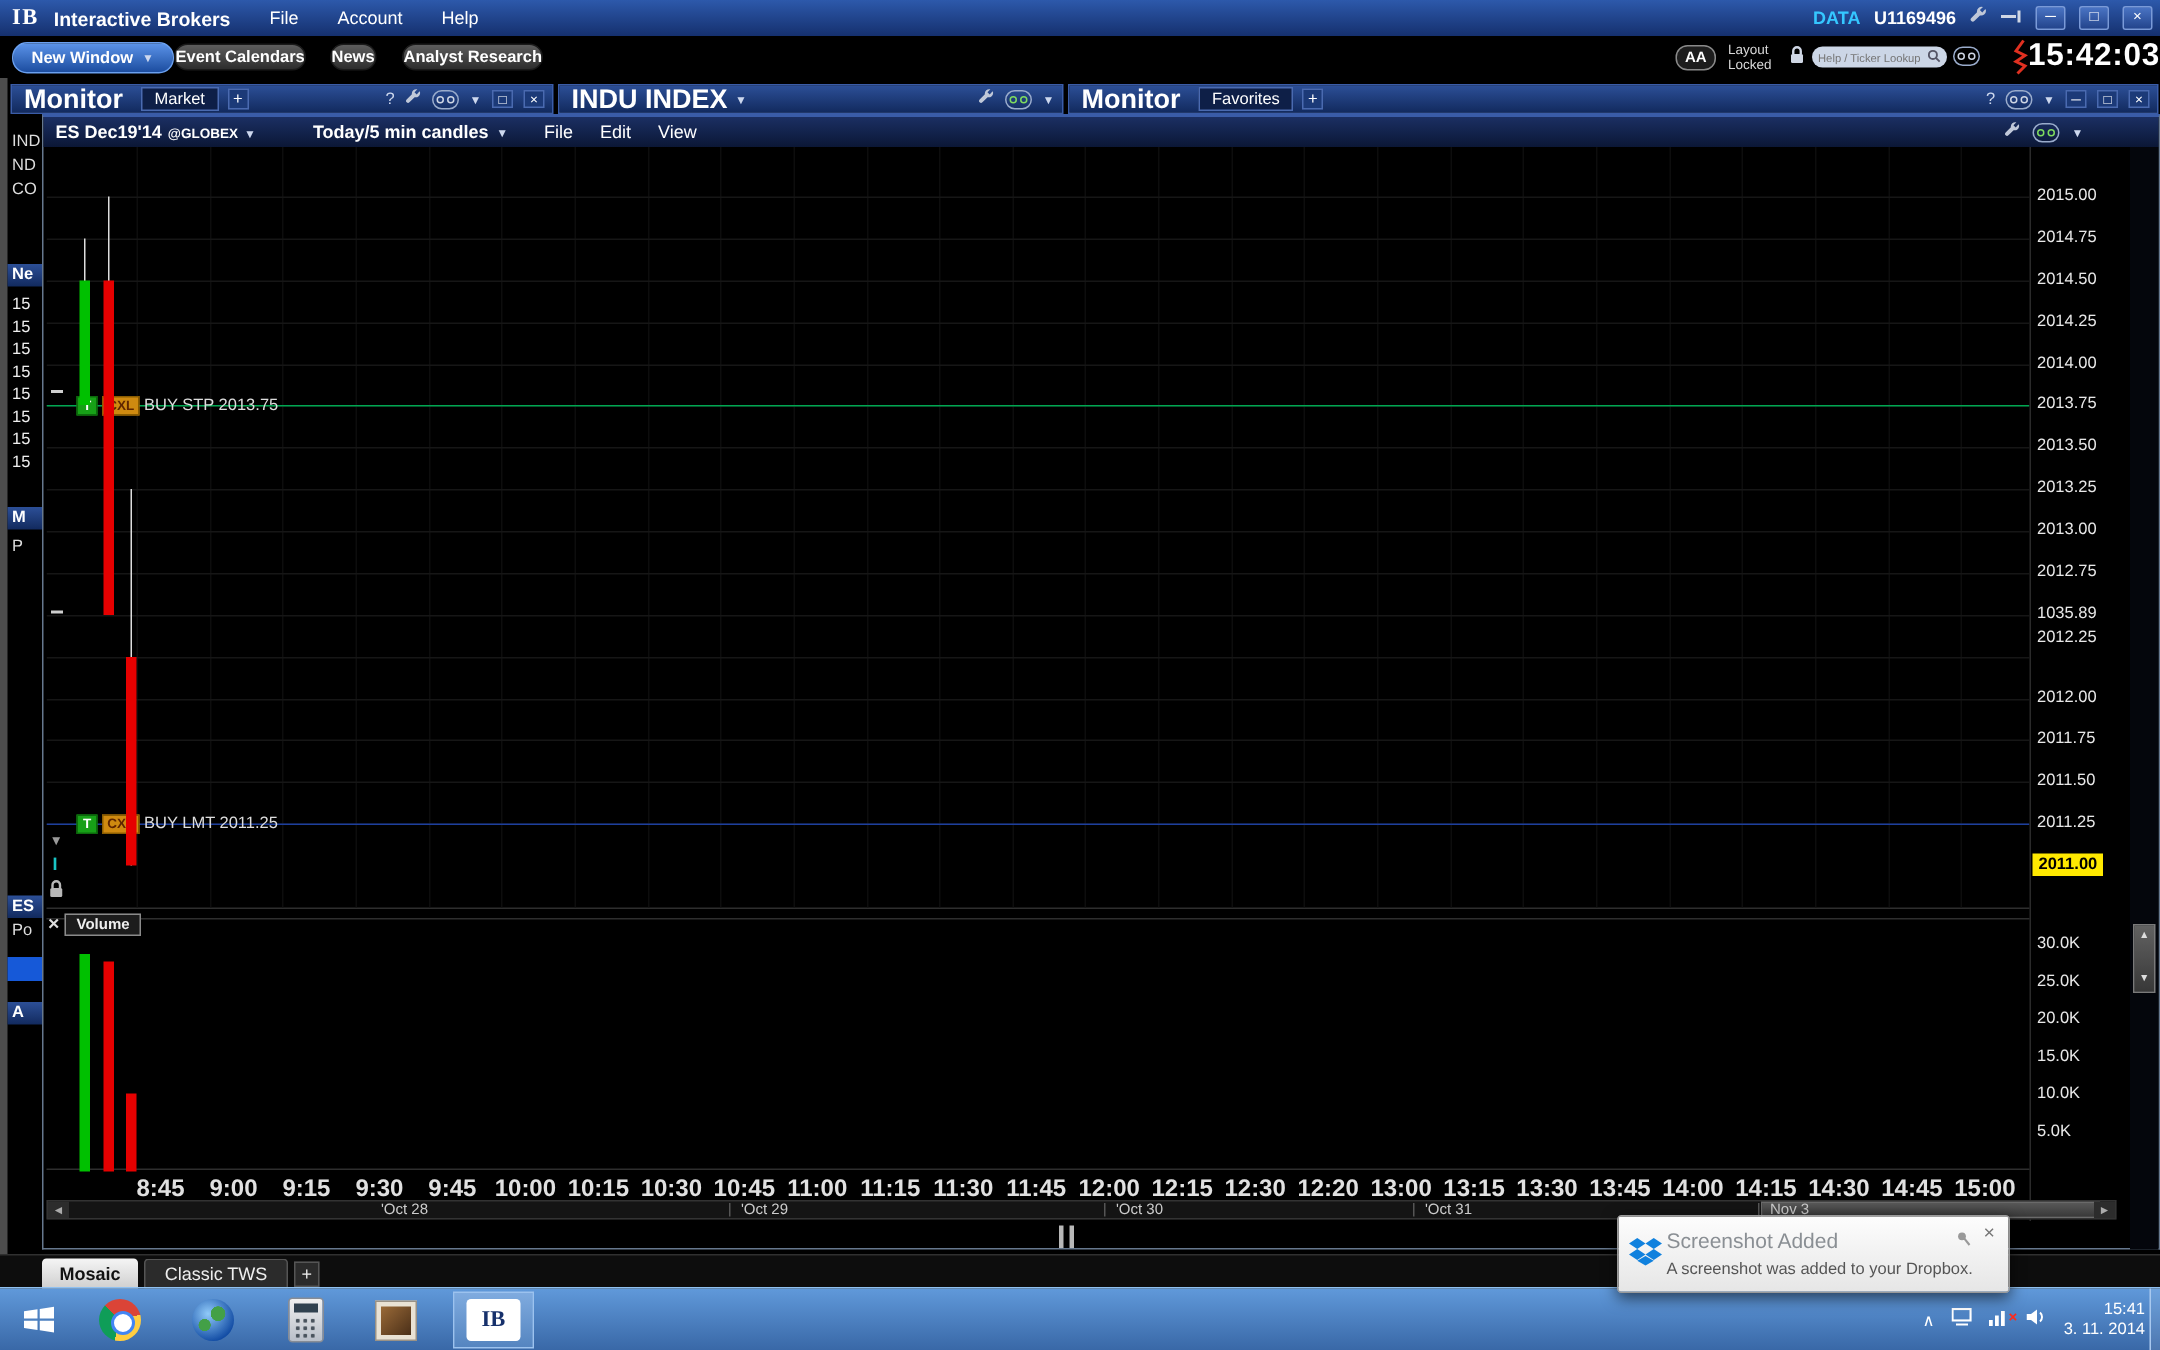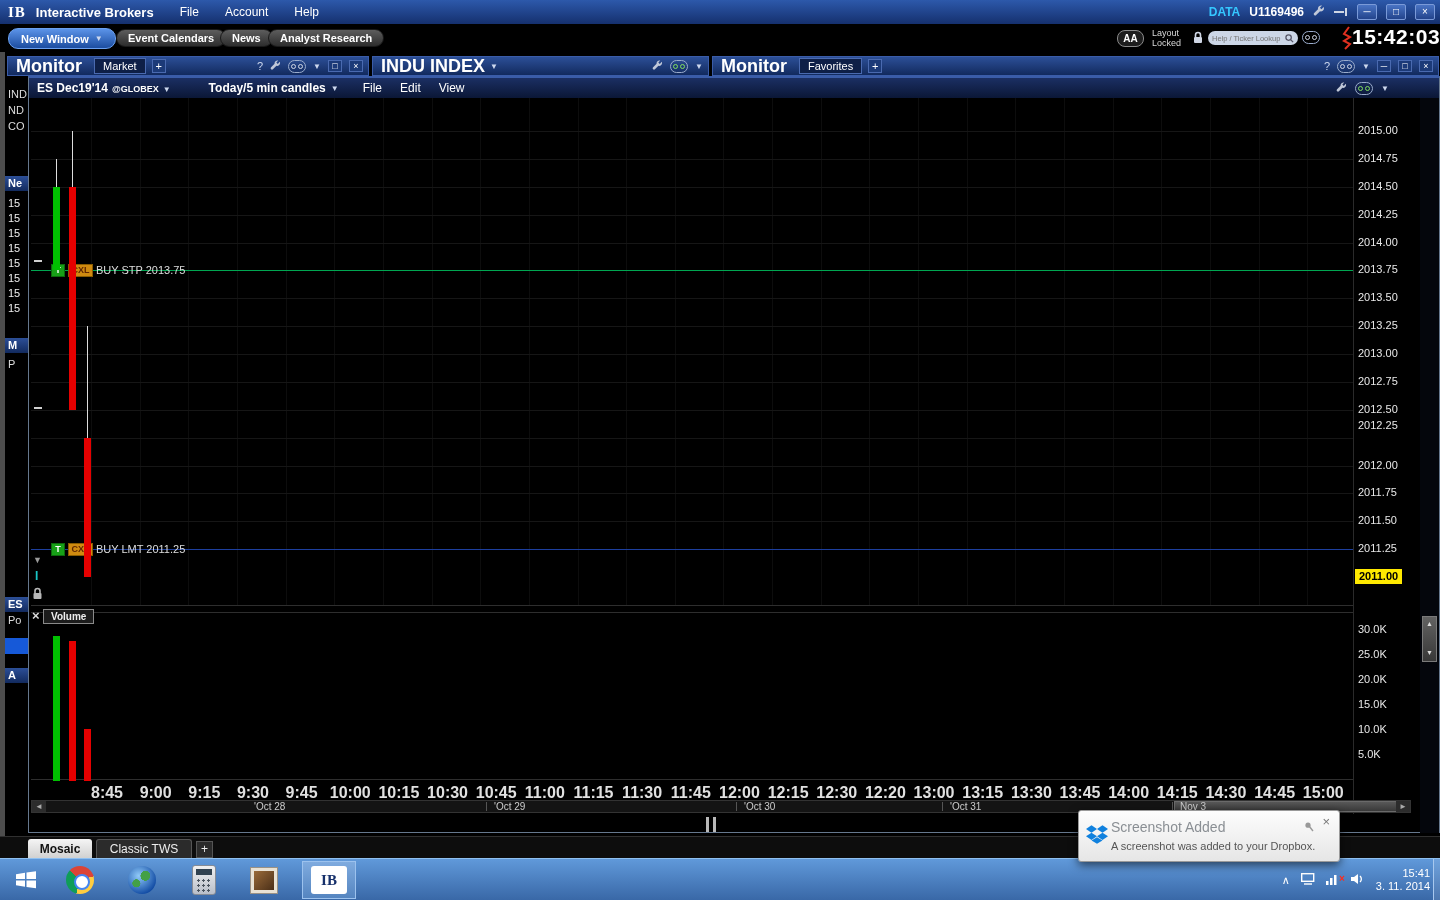--- a/index.html
+++ b/index.html
@@ -19,21 +19,21 @@
   .account-id { color:#fff; font-weight:bold; font-size:12px; }
   .winbtn { width:20px; height:16px; background:linear-gradient(#4a74c4,#23448c);
             border:1px solid #7a9ad8; color:#fff; font-size:10px; line-height:13px;
             text-align:center; border-radius:2px; }
 
   
   .toolbar { position:absolute; left:0; top:24px; width:1440px; height:30px; background:#000; }
   .btn-new { position:absolute; left:8px; top:4px; height:21px; padding:0 12px; border-radius:10px;
              background:linear-gradient(#5b93e8,#1c4da0); border:1px solid #6aa0f0;
              color:#fff; font-size:11px; font-weight:bold; display:flex; align-items:center; gap:6px; }
-  .btn-dark { position:absolute; top:5px; height:18px; padding:0 11px; border-radius:9px;
+  .btn-dark { position:absolute; top:5px; height:18px; padding:0 0; border-radius:9px;
               background:linear-gradient(#5d5d5d,#2d2d2d); border:1px solid #1a1a1a;
               color:#fff; font-size:11px; font-weight:bold; display:flex; align-items:center; }
   .aa-btn { position:absolute; left:1117px; top:6px; width:27px; height:17px; border-radius:8px;
             background:#1d1d1d; border:1px solid #8a8a8a; color:#fff; font-size:10px; font-weight:bold;
             text-align:center; line-height:15px; }
   .layout-txt { position:absolute; left:1152px; top:4px; color:#d8d8d8; font-size:9px; line-height:10px; }
   .lock-ic { position:absolute; left:1193px; top:6px; }
   .search-box { position:absolute; left:1208px; top:7px; width:90px; height:14px;
                 background:#ccd6e6; border-radius:7px; display:flex; align-items:center; padding:0 4px; }
   .search-box input { flex:1; border:none; outline:none; background:transparent;
@@ -418,21 +418,21 @@
         <div class="ptick" style="top: 26px;">2015.00</div>
         <div class="ptick" style="top: 53.875px;">2014.75</div>
         <div class="ptick" style="top: 81.75px;">2014.50</div>
         <div class="ptick" style="top: 109.625px;">2014.25</div>
         <div class="ptick" style="top: 137.5px;">2014.00</div>
         <div class="ptick" style="top: 165.375px;">2013.75</div>
         <div class="ptick" style="top: 193.25px;">2013.50</div>
         <div class="ptick" style="top: 221.125px;">2013.25</div>
         <div class="ptick" style="top: 249px;">2013.00</div>
         <div class="ptick" style="top: 276.875px;">2012.75</div>
-        <div class="ptick" style="top: 304.75px;">2012.50</div>
+        <div class="ptick" style="top: 304.75px;">1035.89</div>
         <div class="ptick" style="top: 321px;">2012.25</div>
         <div class="ptick" style="top: 360.5px;">2012.00</div>
         <div class="ptick" style="top: 388.375px;">2011.75</div>
         <div class="ptick" style="top: 416.25px;">2011.50</div>
         <div class="ptick" style="top: 444.125px;">2011.25</div>
         <div class="lastp" style="top: 471px;">2011.00</div>
       </div>
     <div class="axis-sep"></div>
     <div id="vol-plot">
         <div class="vbar" style="left: 22px; top: 23px; height: 145px; background: rgb(0, 192, 0);"></div>

